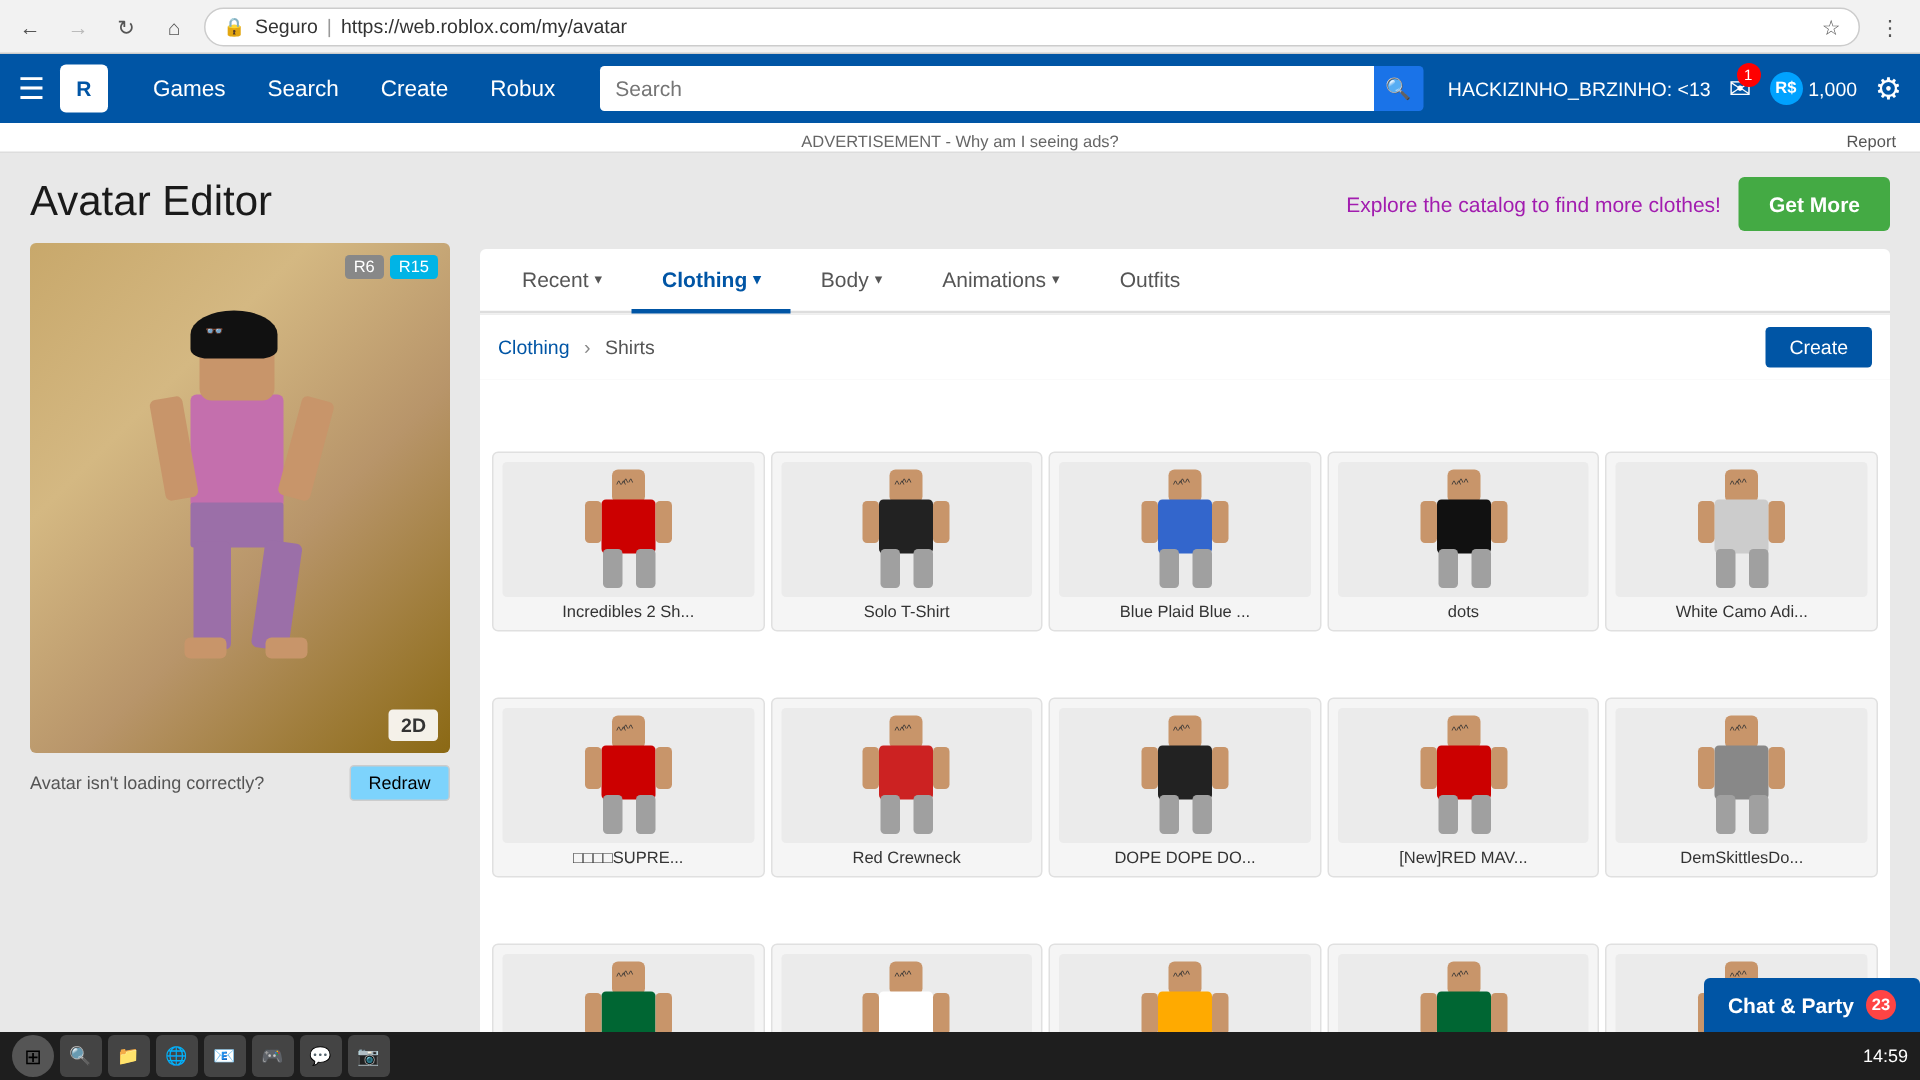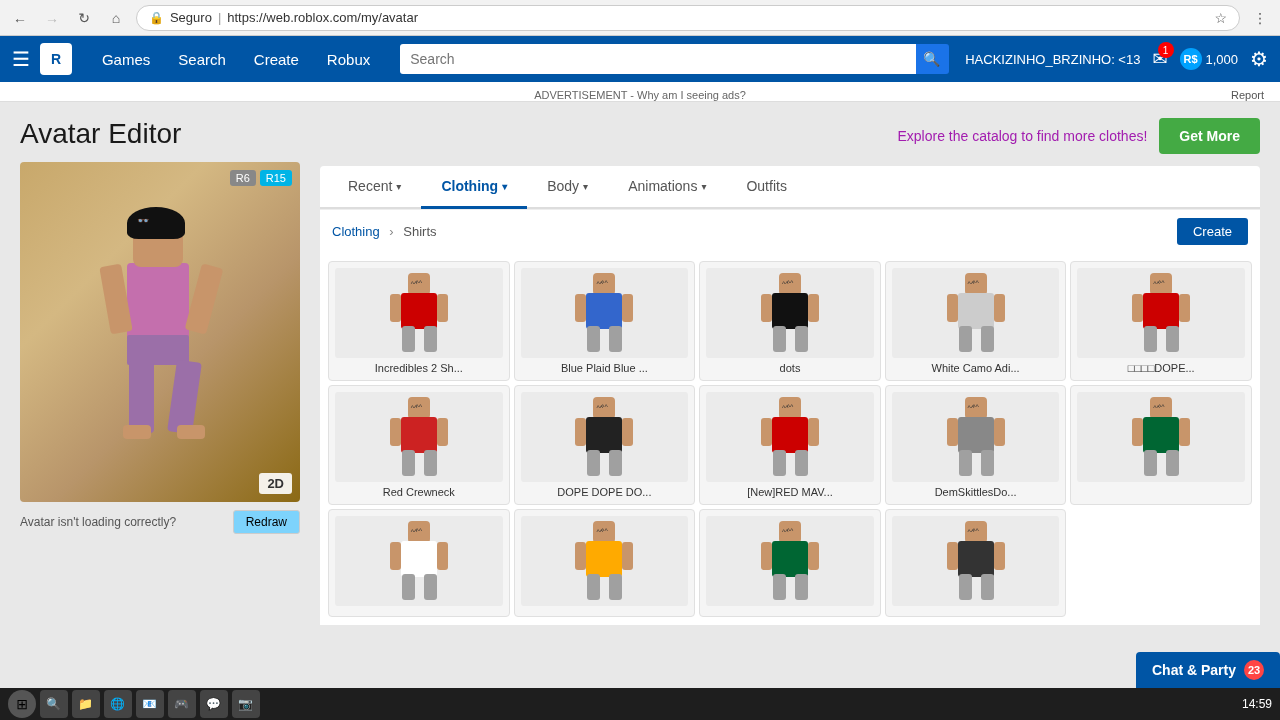--- a/index.html
+++ b/index.html
@@ -300,20 +300,21 @@
     }
     .item-card {
       background: #f5f5f5;
       border: 1px solid #e0e0e0;
       border-radius: 4px;
       padding: 6px;
       cursor: pointer;
       display: flex;
       flex-direction: column;
       align-items: center;
+      margin-top: 40px;
     }
     .item-thumb {
       width: 100%;
       height: 90px;
       display: flex;
       align-items: center;
       justify-content: center;
       background: #ebebeb;
       border-radius: 3px;
       overflow: hidden;
@@ -597,20 +598,35 @@
       </div>
     </div>
           <div class="item-label">Incredibles 2 Sh...</div>
         </div>
         <div class="item-card">
           <div class="item-thumb">
       <div class="shirt-figure">
         <div class="sf-head smile" style="position:absolute;top:0;left:50%;transform:translateX(-50%);width:22px;height:22px;background:#c8956a;border-radius:4px;">
           <span style="position:absolute;top:7px;left:3px;font-size:7px;color:#333;">^^</span>
         </div>
+        <div class="sf-body" style="position:absolute;top:20px;left:50%;transform:translateX(-50%);width:36px;height:36px;background:#222222;border-radius:3px;"></div>
+        <div class="sf-arm-l" style="position:absolute;top:21px;left:6px;width:11px;height:28px;background:#c8956a;border-radius:3px;"></div>
+        <div class="sf-arm-r" style="position:absolute;top:21px;right:6px;width:11px;height:28px;background:#c8956a;border-radius:3px;"></div>
+        <div class="sf-leg-l" style="position:absolute;top:53px;left:18px;width:13px;height:26px;background:#a0a0a0;border-radius:3px;"></div>
+        <div class="sf-leg-r" style="position:absolute;top:53px;right:17px;width:13px;height:26px;background:#a0a0a0;border-radius:3px;"></div>
+      </div>
+    </div>
+          <div class="item-label">Solo T-Shirt</div>
+        </div>
+        <div class="item-card">
+          <div class="item-thumb">
+      <div class="shirt-figure">
+        <div class="sf-head smile" style="position:absolute;top:0;left:50%;transform:translateX(-50%);width:22px;height:22px;background:#c8956a;border-radius:4px;">
+          <span style="position:absolute;top:7px;left:3px;font-size:7px;color:#333;">^^</span>
+        </div>
         <div class="sf-body" style="position:absolute;top:20px;left:50%;transform:translateX(-50%);width:36px;height:36px;background:#3366cc;border-radius:3px;"></div>
         <div class="sf-arm-l" style="position:absolute;top:21px;left:6px;width:11px;height:28px;background:#c8956a;border-radius:3px;"></div>
         <div class="sf-arm-r" style="position:absolute;top:21px;right:6px;width:11px;height:28px;background:#c8956a;border-radius:3px;"></div>
         <div class="sf-leg-l" style="position:absolute;top:53px;left:18px;width:13px;height:26px;background:#a0a0a0;border-radius:3px;"></div>
         <div class="sf-leg-r" style="position:absolute;top:53px;right:17px;width:13px;height:26px;background:#a0a0a0;border-radius:3px;"></div>
       </div>
     </div>
           <div class="item-label">Blue Plaid Blue ...</div>
         </div>
         <div class="item-card">
@@ -649,21 +665,21 @@
         <div class="sf-head smile" style="position:absolute;top:0;left:50%;transform:translateX(-50%);width:22px;height:22px;background:#c8956a;border-radius:4px;">
           <span style="position:absolute;top:7px;left:3px;font-size:7px;color:#333;">^^</span>
         </div>
         <div class="sf-body" style="position:absolute;top:20px;left:50%;transform:translateX(-50%);width:36px;height:36px;background:#cc0000;border-radius:3px;"></div>
         <div class="sf-arm-l" style="position:absolute;top:21px;left:6px;width:11px;height:28px;background:#c8956a;border-radius:3px;"></div>
         <div class="sf-arm-r" style="position:absolute;top:21px;right:6px;width:11px;height:28px;background:#c8956a;border-radius:3px;"></div>
         <div class="sf-leg-l" style="position:absolute;top:53px;left:18px;width:13px;height:26px;background:#a0a0a0;border-radius:3px;"></div>
         <div class="sf-leg-r" style="position:absolute;top:53px;right:17px;width:13px;height:26px;background:#a0a0a0;border-radius:3px;"></div>
       </div>
     </div>
-          <div class="item-label">□□□□DOPE...</div>
+          <div class="item-label">□□□□SUPRE...</div>
         </div>
         <div class="item-card">
           <div class="item-thumb">
       <div class="shirt-figure">
         <div class="sf-head smile" style="position:absolute;top:0;left:50%;transform:translateX(-50%);width:22px;height:22px;background:#c8956a;border-radius:4px;">
           <span style="position:absolute;top:7px;left:3px;font-size:7px;color:#333;">^^</span>
         </div>
         <div class="sf-body" style="position:absolute;top:20px;left:50%;transform:translateX(-50%);width:36px;height:36px;background:#cc2222;border-radius:3px;"></div>
         <div class="sf-arm-l" style="position:absolute;top:21px;left:6px;width:11px;height:28px;background:#c8956a;border-radius:3px;"></div>
         <div class="sf-arm-r" style="position:absolute;top:21px;right:6px;width:11px;height:28px;background:#c8956a;border-radius:3px;"></div>

